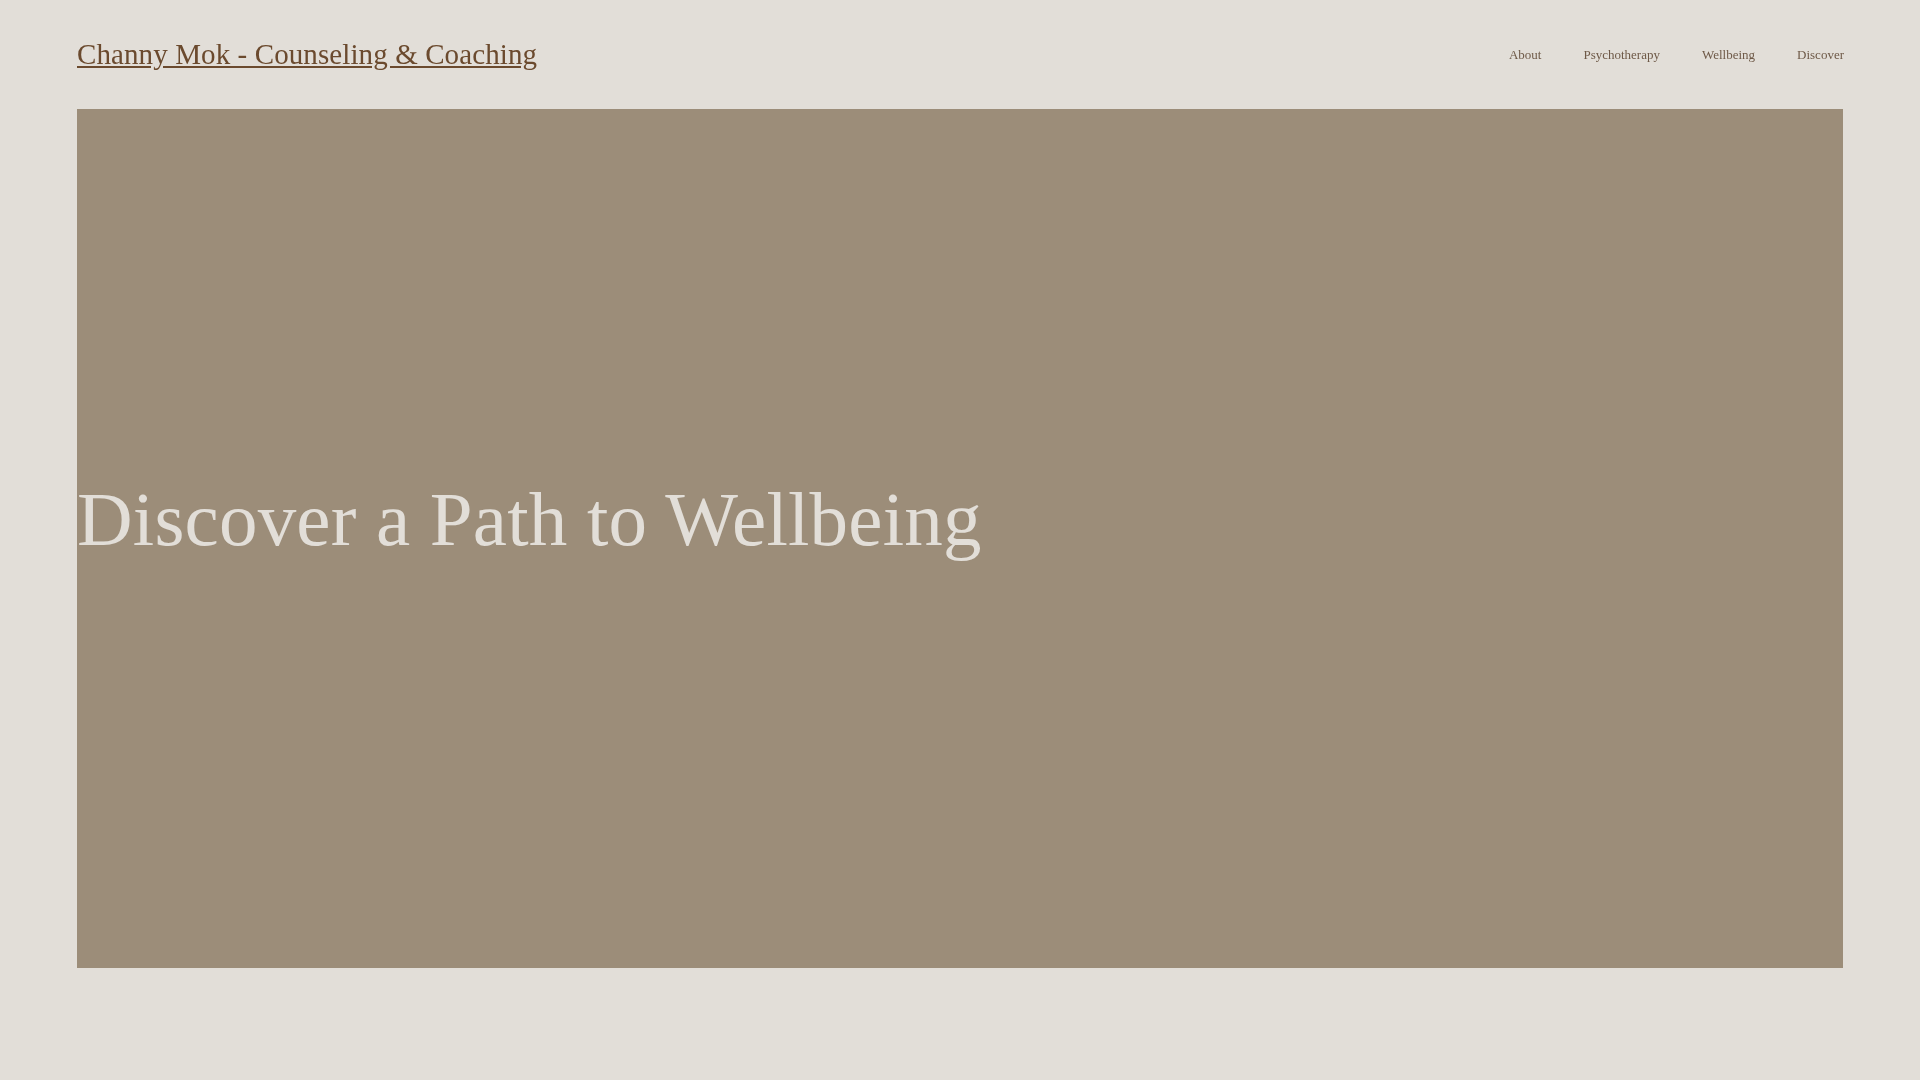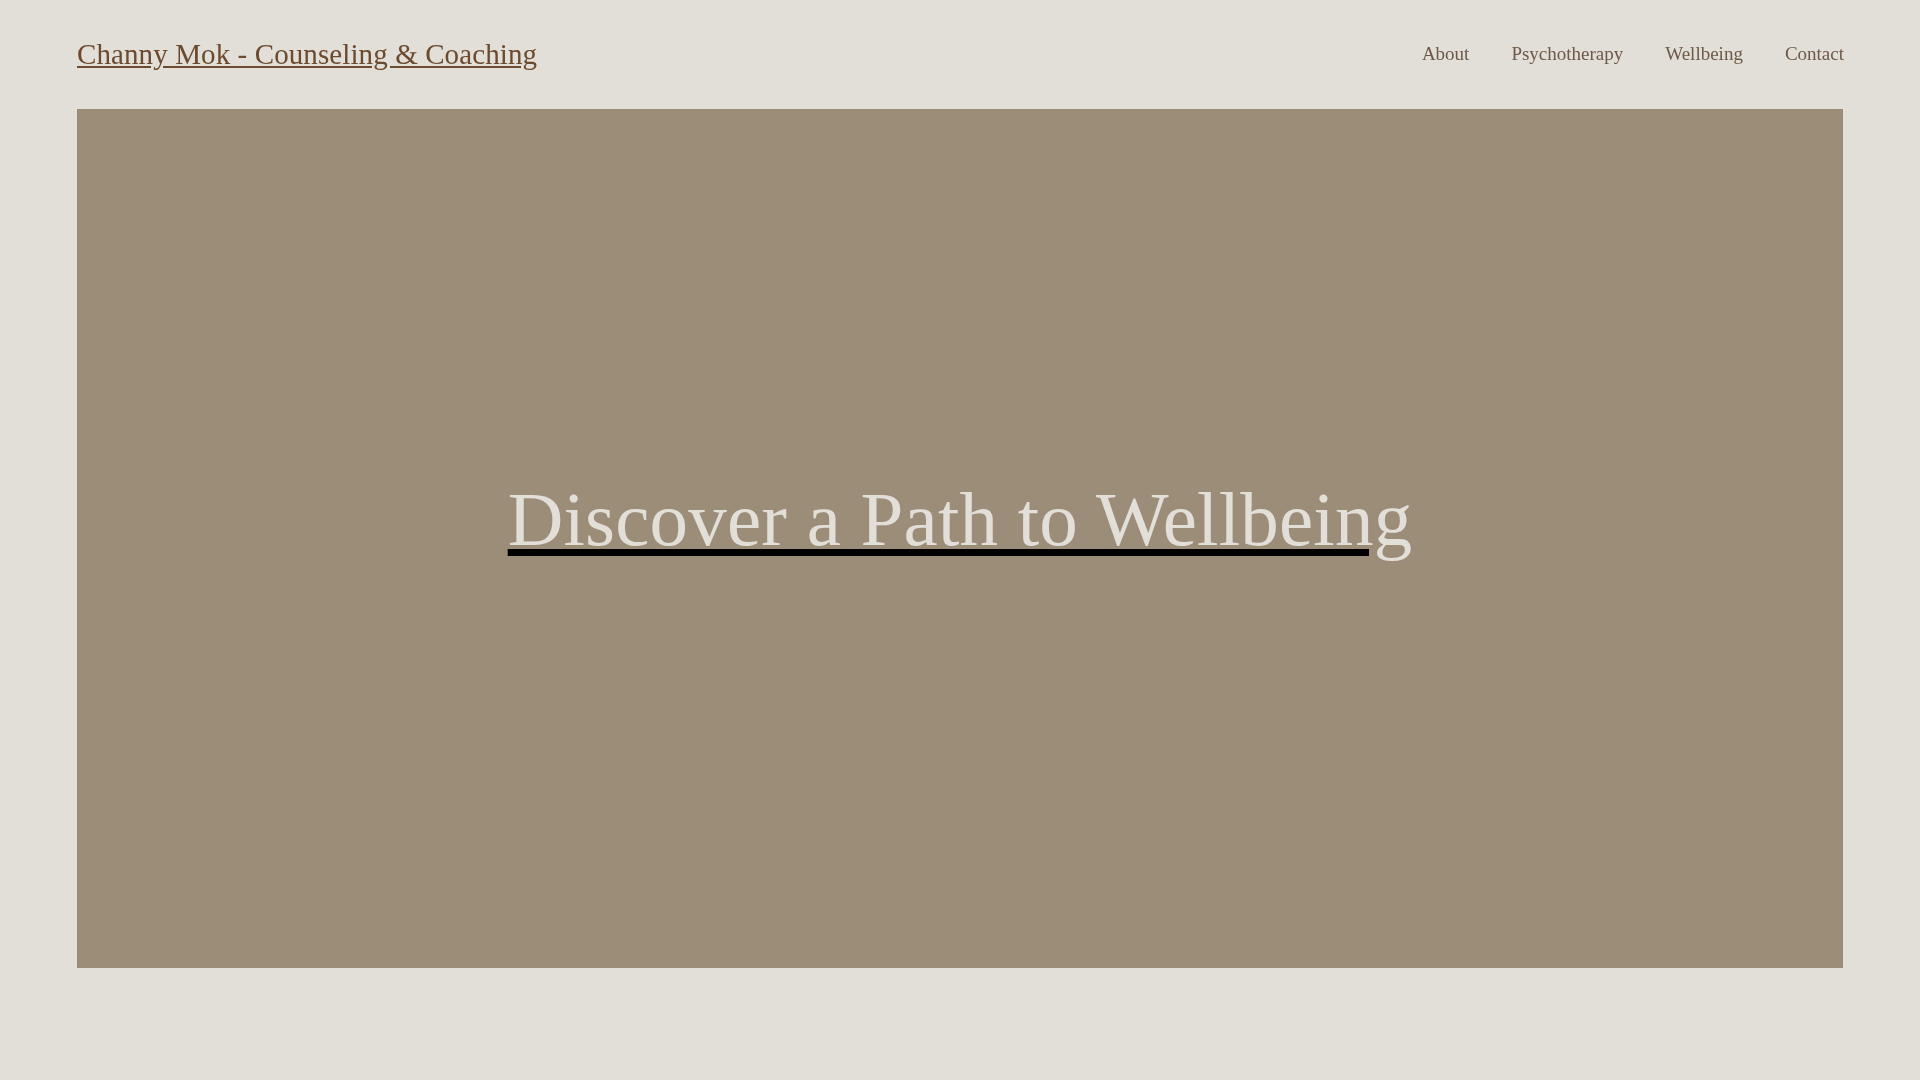--- a/index.html
+++ b/index.html
@@ -52,21 +52,21 @@
 
   .main-nav {
     display: flex;
     align-items: center;
     gap: 0;
     margin-right: 0;
   }
 
   .nav-link {
     font-family: "Liberation Serif", "DejaVu Serif", serif;
-    font-size: 19px;
+    font-size: 13px;
     font-weight: 400;
     color: #6e5947;
     text-decoration: none;
     white-space: nowrap;
     line-height: 1.2;
     padding: 4px 0;
     margin-left: 42px;
     cursor: pointer;
   }
   .nav-link:first-child { margin-left: 0; }
@@ -81,24 +81,23 @@
     background: #9c8d79;
     display: flex;
     align-items: center;
     justify-content: center;
     overflow: hidden;
     box-sizing: border-box;
   }
 
   .hero-inner {
     width: 100%;
-    text-align: center;
+    text-align: left;
     
     transform: translateY(-19px);
-    text-decoration: underline;
   }
 
   .hero-title {
     margin: 0;
     padding: 0;
     font-family: "Liberation Serif", "DejaVu Serif", serif;
     font-size: 77px;
     font-weight: 400;
     line-height: 1.1;
     color: #e2ded8;
@@ -112,21 +111,21 @@
 <div class="page">
 
   <header class="site-header">
 
     <a class="site-title" href="#">Channy Mok - Counseling &amp; Coaching</a>
 
     <nav class="main-nav">
       <a class="nav-link" href="#">About</a>
       <a class="nav-link" href="#">Psychotherapy</a>
       <a class="nav-link" href="#">Wellbeing</a>
-      <a class="nav-link" href="#">Contact</a>
+      <a class="nav-link" href="#">Discover</a>
     </nav>
 
   </header>
 
   <section class="hero">
     <div class="hero-inner">
       <h1 class="hero-title">Discover a Path to Wellbeing</h1>
     </div>
   </section>
 

